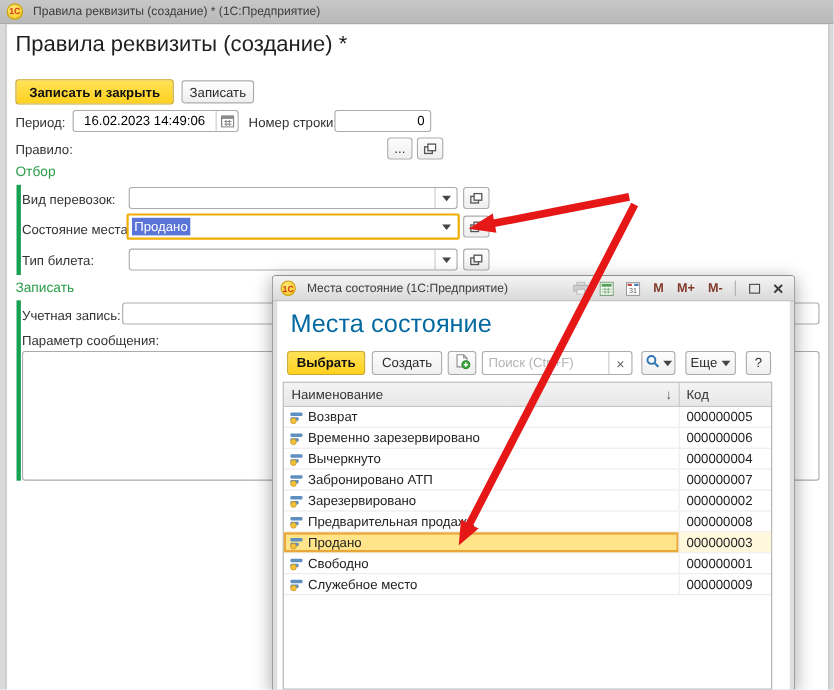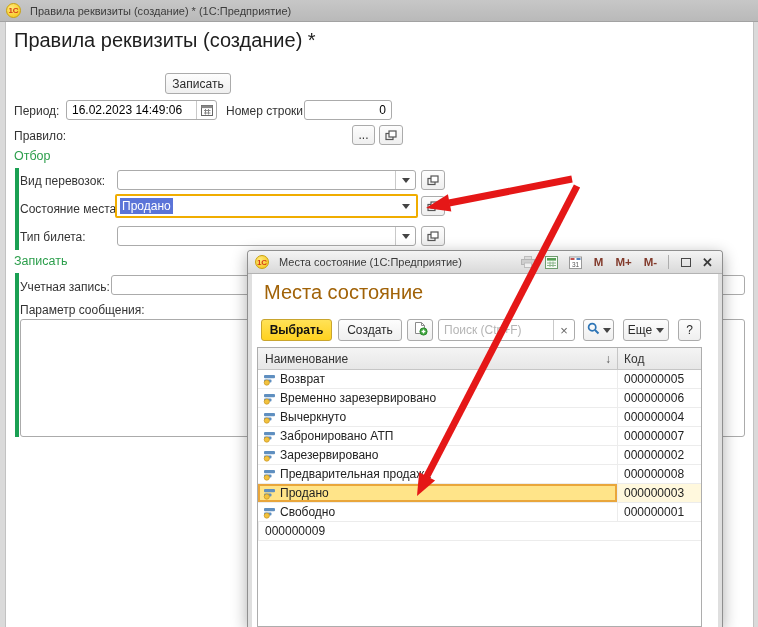--- a/index.html
+++ b/index.html
@@ -31,21 +31,21 @@
     font-weight:bold; color:#111; }
   .btn-save-close { left:14px; top:72px; width:144px; height:23px; }
   .btn-save { left:165px; top:73px; width:66px; height:21px; }
 
   
   .flabel { position:absolute; font-size:12px; color:#333; white-space:nowrap; }
   .field { position:absolute; background:#fff; border:1px solid #ababab; border-radius:3px;
     font-size:12px; display:flex; align-items:center; }
   .field .ftext { flex:1; padding:0 5px; white-space:nowrap; overflow:hidden; }
   .field input { flex:1; border:none; outline:none; font:inherit; padding:0 5px;
-    background:transparent; min-width:0; }
+    background:transparent; min-width:0;text-align:center; }
   .seg { width:20px; align-self:stretch; border-left:1px solid #c9c9c9;
     display:flex; align-items:center; justify-content:center; }
   .dd-arrow { width:0; height:0; border-left:4px solid transparent;
     border-right:4px solid transparent; border-top:5px solid #444; }
   .sq-btn { position:absolute; width:24px; height:20px; border:1px solid #ababab;
     border-radius:3px; background:linear-gradient(#fdfdfd,#efefef);
     display:flex; align-items:center; justify-content:center; font-size:12px; color:#333; }
 
   .f-period { left:66px; top:100px; width:151px; height:20px; }
   .f-linenum { left:304px; top:100px; width:88px; height:20px; }
@@ -83,21 +83,21 @@
     background:linear-gradient(#f4f4f4,#d9d9d9); border-bottom:1px solid #b3b3b3;
     border-radius:3px 3px 0 0; display:flex; align-items:center; padding:0 7px; gap:4px; }
   .pw-title { font-size:11px; color:#3a3a3a; margin-left:6px; flex:1; white-space:nowrap; }
   .pw-ico { width:20px; height:17px; display:flex; align-items:center; justify-content:center; }
   .m-btn { font-size:11.5px; font-weight:bold; color:#823a2b; padding:0 4px; }
   .pw-divider { width:1px; height:14px; background:#adadad; margin:0 3px; }
   .max-glyph { width:10px; height:9px; border:1.6px solid #474747; display:inline-block; }
   .close-glyph { font-size:13px; font-weight:bold; color:#3a3a3a; padding:0 2px; }
 
   .popup-body { position:absolute; left:4px; right:4px; top:23px; bottom:0; background:#fff; }
-  .pw-heading { position:absolute; left:12px; top:7px; font-size:20px; color:#a16207; }
+  .pw-heading { position:absolute; left:12px; top:7px; font-size:23px; color:#0369a1; }
 
   .tb { position:absolute; top:45px; height:22px; display:flex; align-items:center;
     justify-content:center; border:1px solid #ababab; border-radius:3px;
     background:linear-gradient(#fdfdfd,#efefef); font-size:12px; color:#2b2b2b; }
   .tb-select { left:9px; width:71px; background:linear-gradient(#ffe257,#ffd11f);
     border-color:#c9a52e; font-weight:bold; color:#111; }
   .tb-create { left:86px; width:64px; }
   .tb-newdoc { left:155px; width:26px; }
   .searchbox { position:absolute; left:186px; top:45px; width:137px; height:22px;
     border:1px solid #ababab; border-radius:3px; background:#fff; display:flex; }
@@ -137,20 +137,21 @@
 
   <div class="mw-titlebar">
     <span class="logo1c">1С</span>
     <span class="mw-title">Правила реквизиты (создание) *  (1С:Предприятие)</span>
   </div>
   <div class="frame-left"></div>
   <div class="frame-right"></div>
 
   <div class="page-title">Правила реквизиты (создание) *</div>
 
+  <div class="btn btn-yellow btn-save-close">Записать и закрыть</div>
   <div class="btn btn-save">Записать</div>
 
   <div class="flabel" style="left:14px; top:104px;">Период:</div>
   <div class="field f-period">
     <input value="16.02.2023 14:49:06" style="">
     <span class="seg">
       <span class="cal-icon">
         <svg width="12" height="12" viewBox="0 0 12 12">
             <rect x="0.5" y="1.5" width="11" height="10" fill="#fff" stroke="#666"></rect>
             <rect x="0.5" y="1.5" width="11" height="2.6" fill="#8a8a8a"></rect>
@@ -439,20 +440,30 @@
                     <circle cx="3.8" cy="9.6" r="2.6" fill="#f2c23d" stroke="#c8941f" stroke-width="0.7"></circle>
                   </svg>
                 </span>
                 <span class="row-name">Свободно</span>
               </div>
               <div class="cell-code">
                 <span class="row-code">000000001</span>
               </div>
             </div>
             <div class="trow">
+              <div class="cell-name">
+                <span class="item-icon">
+                  <svg width="13" height="13" viewBox="0 0 13 13">
+                    <rect x="1" y="2" width="11" height="3.2" rx="1" fill="#5f8fc0"></rect>
+                    <rect x="1" y="6.4" width="7.5" height="3.2" rx="1" fill="#5f8fc0"></rect>
+                    <circle cx="3.8" cy="9.6" r="2.6" fill="#f2c23d" stroke="#c8941f" stroke-width="0.7"></circle>
+                  </svg>
+                </span>
+                <span class="row-name">Служебное место</span>
+              </div>
               <div class="cell-code">
                 <span class="row-code">000000009</span>
               </div>
             </div>
           </div>
       </div>
     </div>
   </div>
 
   <svg class="arrows" width="758" height="627" viewBox="0 0 758 627">

